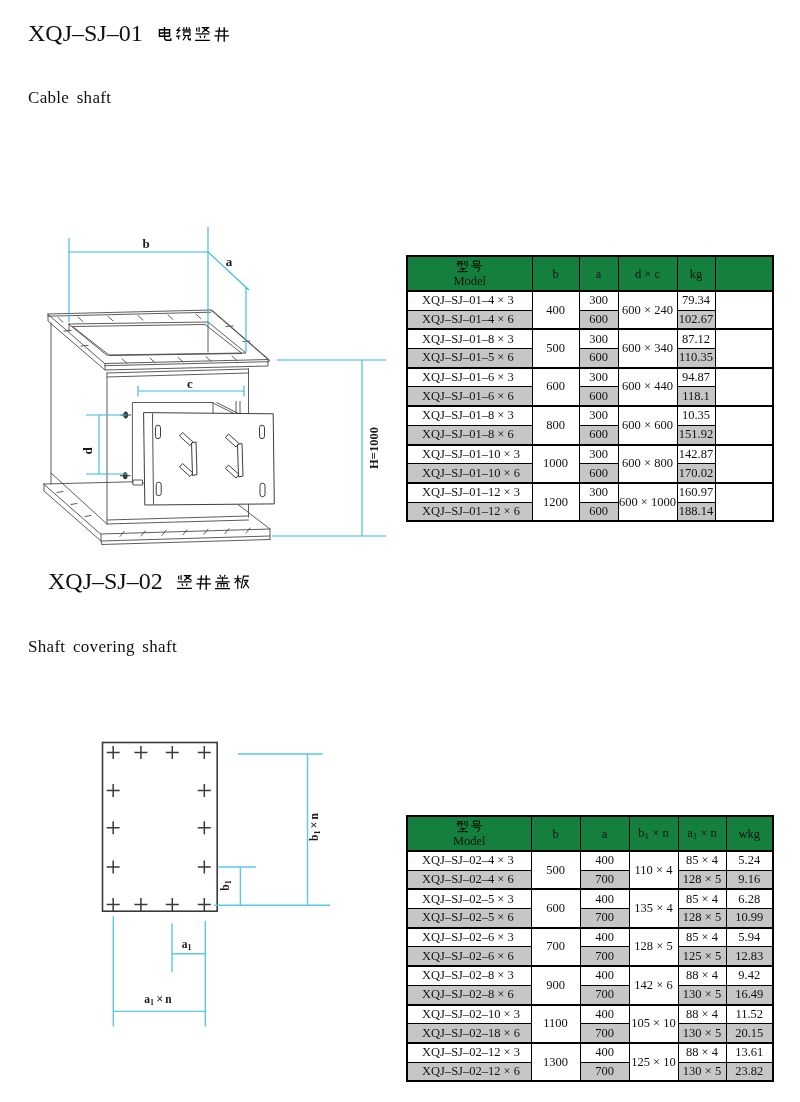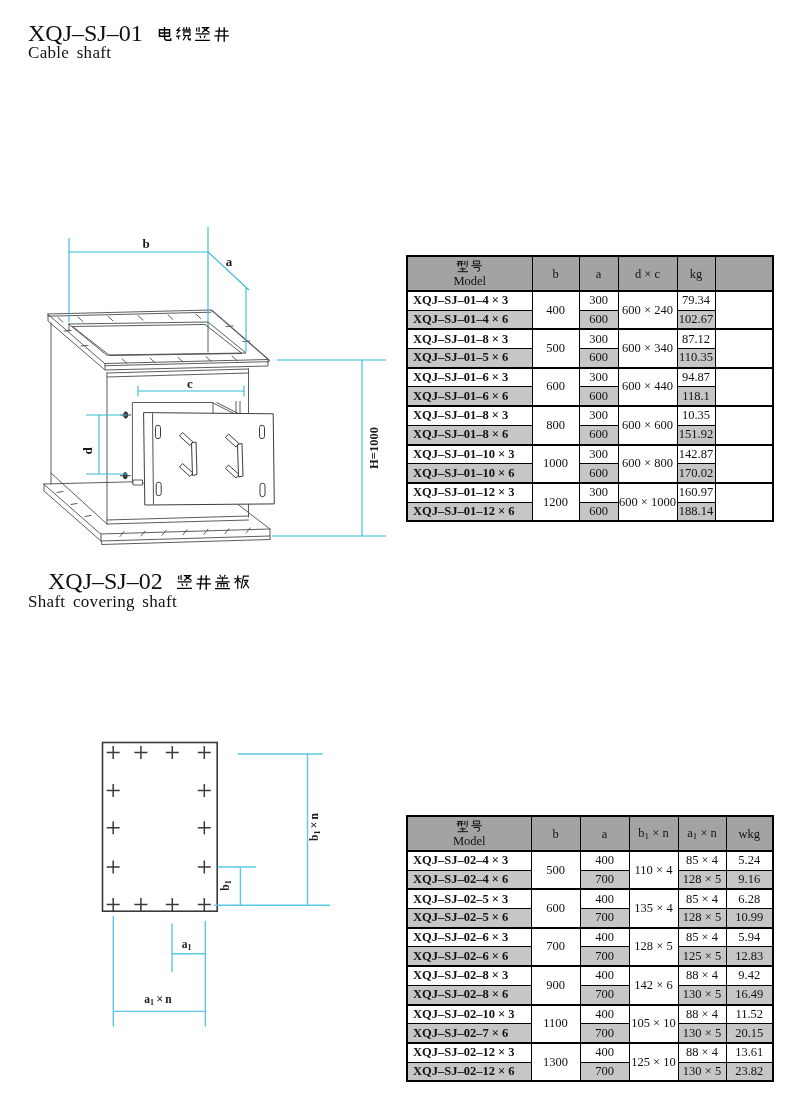--- a/index.html
+++ b/index.html
@@ -1,31 +1,31 @@
 <!DOCTYPE html>
 <html><head>
 <meta charset="utf-8">
 <style>
 html,body{margin:0;padding:0;background:#fff;}
 body{width:800px;height:1102px;position:relative;font-family:"Liberation Serif",serif;color:#111;}
 .abs{position:absolute;}
 table{border-collapse:collapse;table-layout:fixed;}
 table td{border:1px solid #000;font-size:12.5px;text-align:center;vertical-align:middle;padding:0;overflow:hidden;white-space:nowrap;}
-tr.hd td{background:#a3a3a3;height:33px;font-size:12.5px;line-height:14px;}
+tr.hd td{background:#15803d;height:33px;font-size:12.5px;line-height:14px;}
 tr.gb td{border-top:2px solid #000;}
 table{border:2px solid #000;}
 tr{height:19.2px;}
-td.ml{text-align:left;padding-left:5px;font-weight:bold;}
+td.ml{text-align:left;padding-left:14px;}
 tr.sh td{background:#c6c6c6;margin-left:32px;}
 td.mg{background:#fff;}
 sub{font-size:9px;vertical-align:baseline;position:relative;top:2px;}
 .cjk-line svg{vertical-align:-2px;margin:0 0.5px;}
 .t1{font-size:24px;white-space:nowrap;}
 .t1 svg{vertical-align:-2px;margin:0 1px;}
-.t2{font-size:17px;letter-spacing:0.3px;word-spacing:3px;}
+.t2{font-size:17px;letter-spacing:0.3px;word-spacing:3px;margin-top:45px;}
 </style>
 </head>
 <body>
 
 <svg width="0" height="0" style="position:absolute">
 <defs>
 <g id="cj-dian" stroke="#000" fill="none" stroke-width="8">
 <path d="M20,22 H80 V60 H20 Z M20,41 H80"></path>
 <path d="M50,6 V68 Q50,84 64,84 H87 L87,72"></path>
 </g>
@@ -381,21 +381,21 @@
       </tr>
 <tr class="gb">
         <td class="ml">XQJ–SJ–02–10 × 3</td>
         <td rowspan="2" class="mg">1100</td>
         <td>400</td>
         <td rowspan="2" class="mg">105 × 10</td>
         <td>88 × 4</td>
         <td>11.52</td>
       </tr>
 <tr class="sh">
-        <td class="ml">XQJ–SJ–02–7 × 6</td>
+        <td class="ml">XQJ–SJ–02–18 × 6</td>
         <td>700</td>
         <td>130 × 5</td>
         <td>20.15</td>
       </tr>
 <tr class="gb">
         <td class="ml">XQJ–SJ–02–12 × 3</td>
         <td rowspan="2" class="mg">1300</td>
         <td>400</td>
         <td rowspan="2" class="mg">125 × 10</td>
         <td>88 × 4</td>

